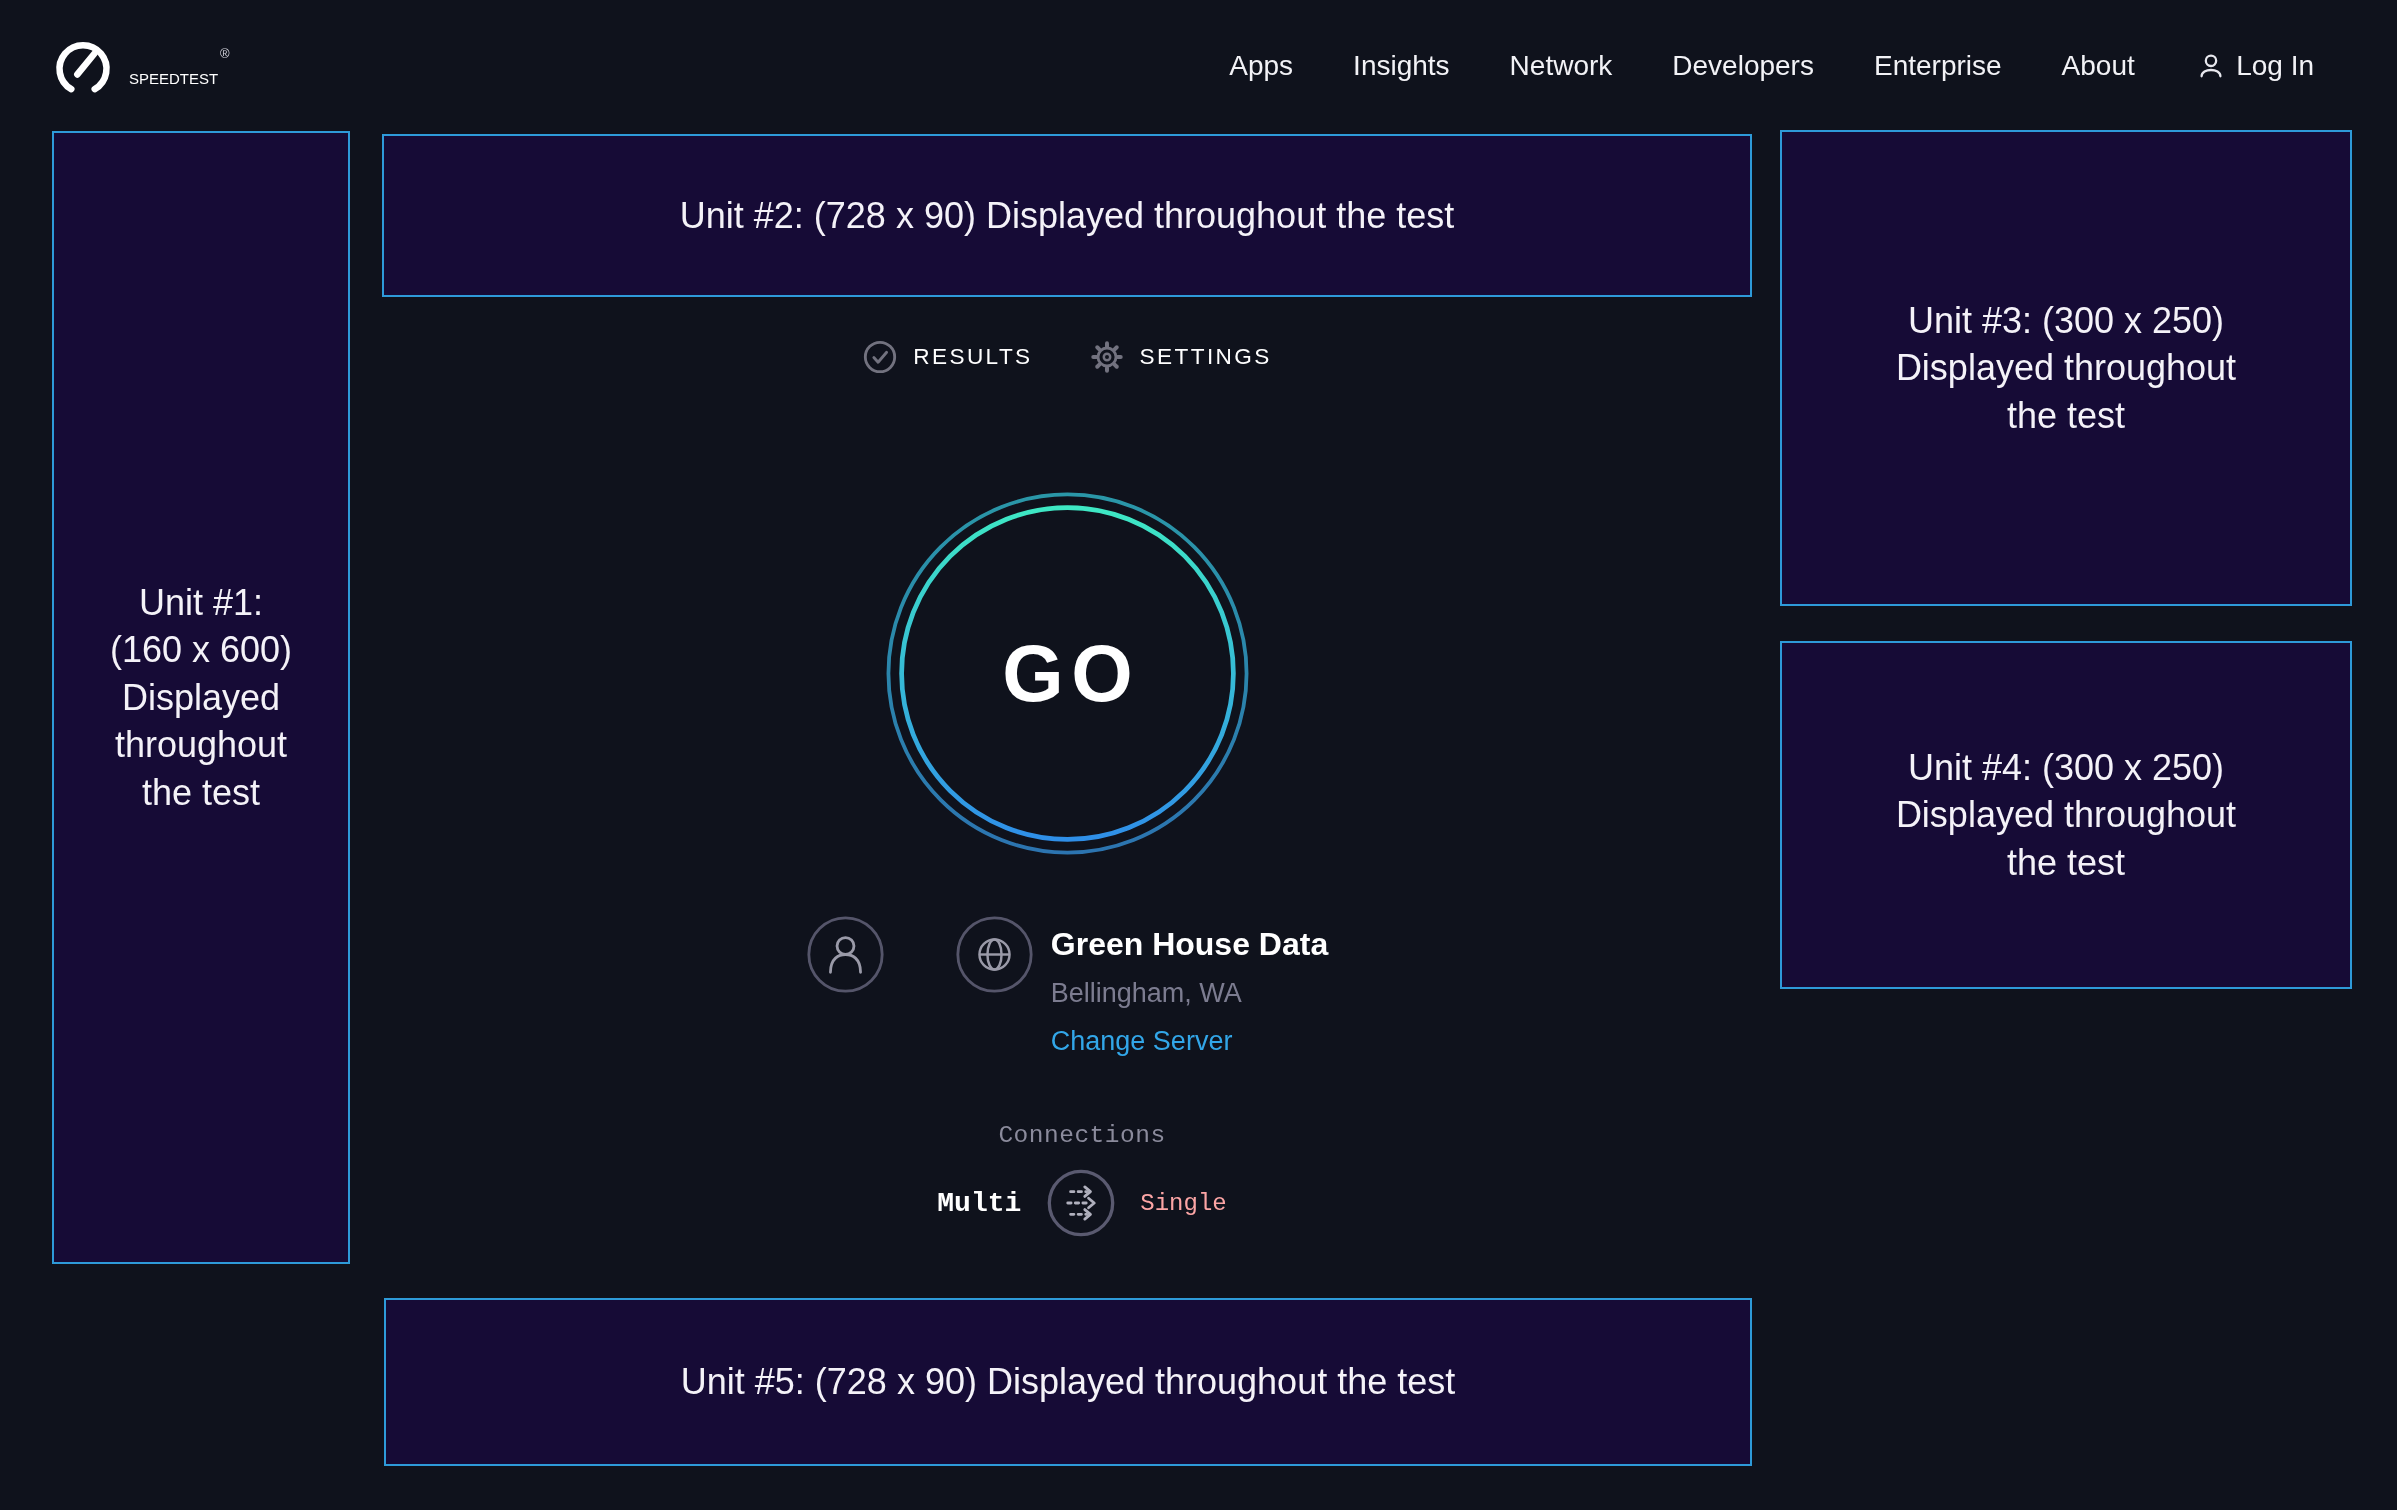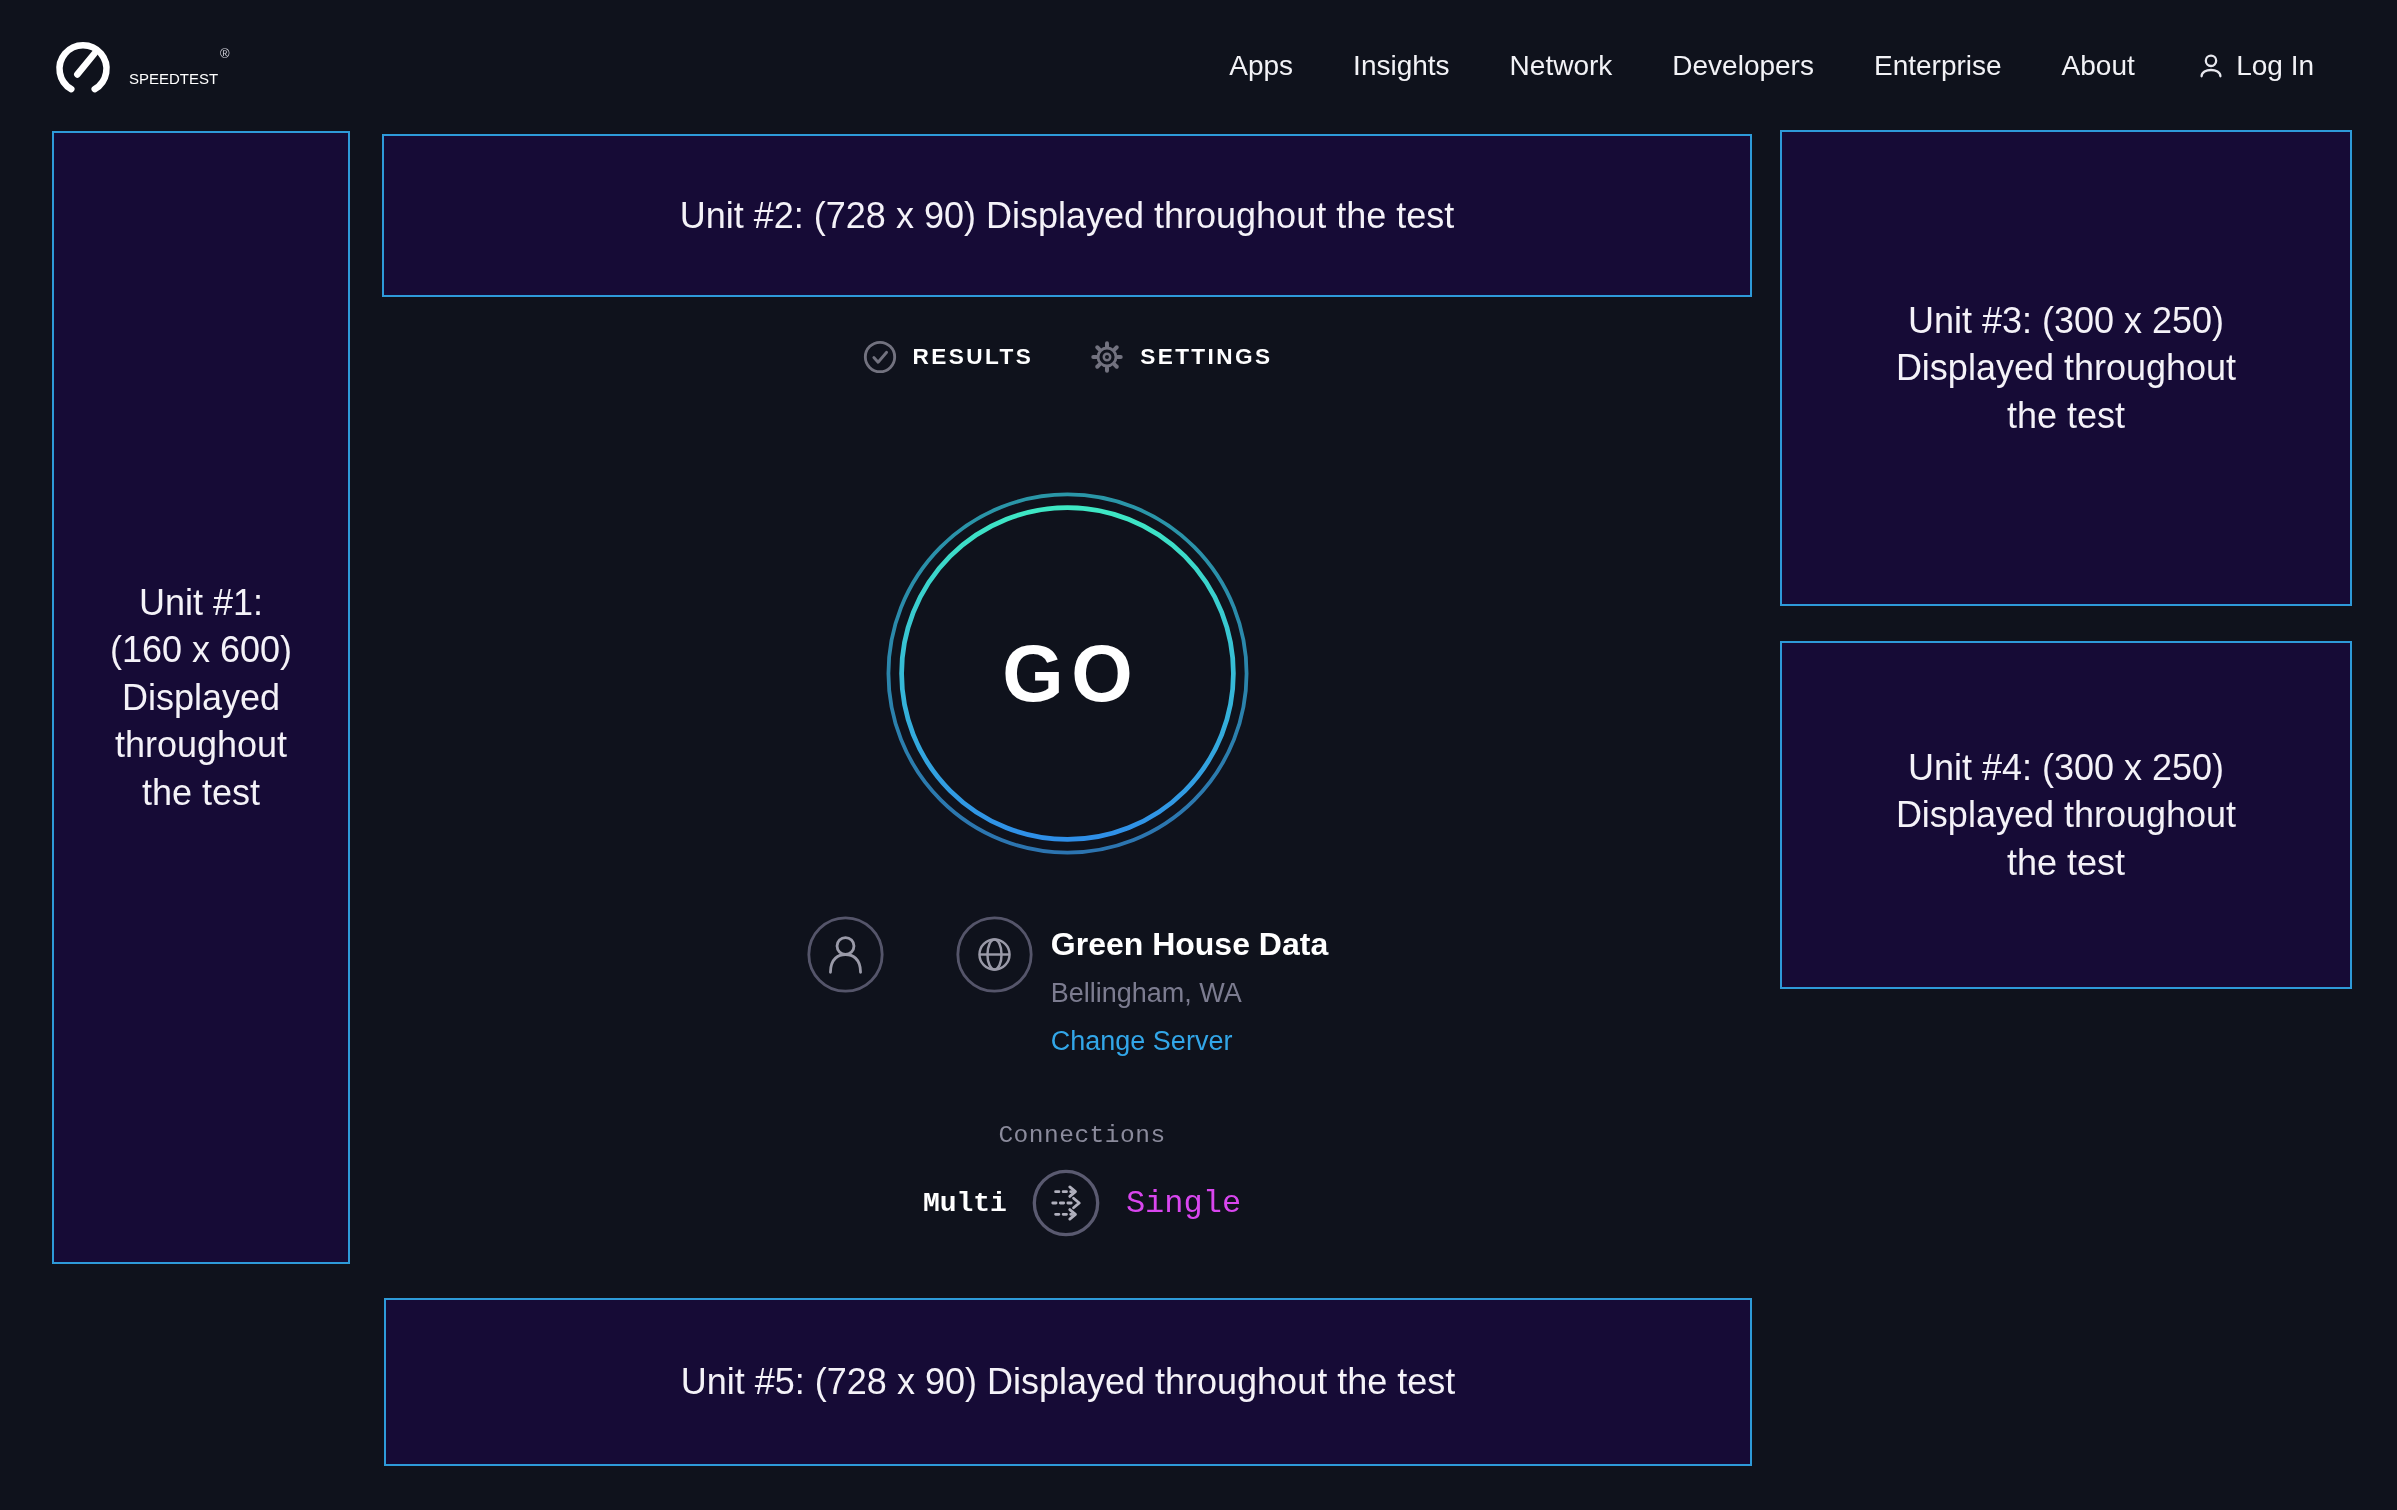--- a/index.html
+++ b/index.html
@@ -22,21 +22,21 @@
     text-align:right;color:#f4f2f8;font-size:36px;line-height:1.32;cursor:pointer;}
   #ad1{left:52px;top:131px;width:298px;height:1133px;}
   #ad2{left:382px;top:134px;width:1370px;height:163px;}
   #ad3{left:1780px;top:130px;width:572px;height:476px;}
   #ad4{left:1780px;top:641px;width:572px;height:348px;}
   #ad5{left:384px;top:1298px;width:1368px;height:168px;}
   
   .tabs{position:absolute;top:339px;left:382px;width:1370px;
     display:flex;justify-content:center;align-items:center;gap:56px;}
   .tab{display:flex;align-items:center;gap:15px;cursor:pointer;}
-  .tab-label{font-size:22.6px;font-weight:700;letter-spacing:2.4px;color:#fff;}
+  .tab-label{font-size:22.6px;font-weight:400;letter-spacing:2.4px;color:#fff;}
   
   .go-area{position:absolute;left:879px;top:485px;width:377px;height:377px;cursor:pointer;}
   .go-label{position:absolute;left:0;top:0;width:377px;height:377px;
     display:flex;align-items:center;justify-content:center;
     font-size:79px;font-weight:700;letter-spacing:7.5px;color:#fff;padding-left:7.5px;box-sizing:border-box;}
   
   .host-row{position:absolute;top:915px;left:382px;width:1370px;
     display:flex;justify-content:center;align-items:flex-start;gap:70px;}
   .isp-group{display:flex;align-items:flex-start;gap:17px;}
   .isp-text{text-align:right;padding-top:11.3px;}
@@ -48,21 +48,21 @@
   .server-group{display:flex;align-items:flex-start;gap:17px;}
   .server-text{padding-top:11.3px;}
   .server-name{font-size:32px;font-weight:700;color:#fff;}
   .server-loc{font-size:27px;color:#7c7c90;margin-top:15px;}
   .server-change{font-size:27px;color:#32a6e8;margin-top:17px;cursor:pointer;}
   
   .connections{position:absolute;top:1122px;left:397px;width:1370px;text-align:center;font-family:Liberation Mono, monospace;}
   .conn-label{font-size:24.5px;color:#8b8b9c;letter-spacing:0.5px;}
   .conn-row{margin-top:19px;display:inline-flex;align-items:center;gap:24.5px;}
   .conn-multi{font-size:28px;font-weight:600;color:#fff;cursor:pointer;}
-  .conn-single{font-size:32px;color:#d946ef;cursor:pointer;}
+  .conn-single{font-size:24px;color:#fca5a5;cursor:pointer;}
   .icon{flex:none;display:block;}
 </style>
 </head>
 <body>
 
 <div class="nav-bar">
   <div class="logo">
     <svg class="icon" width="62" height="62" viewBox="0 0 66 66">
       <path d="M 20.5 57.65 A 25 25 0 1 1 45.5 57.65" fill="none" stroke="#ffffff" stroke-width="7" stroke-linecap="round"></path>
       <line x1="27" y1="42" x2="45" y2="20" stroke="#ffffff" stroke-width="7" stroke-linecap="round"></line>

